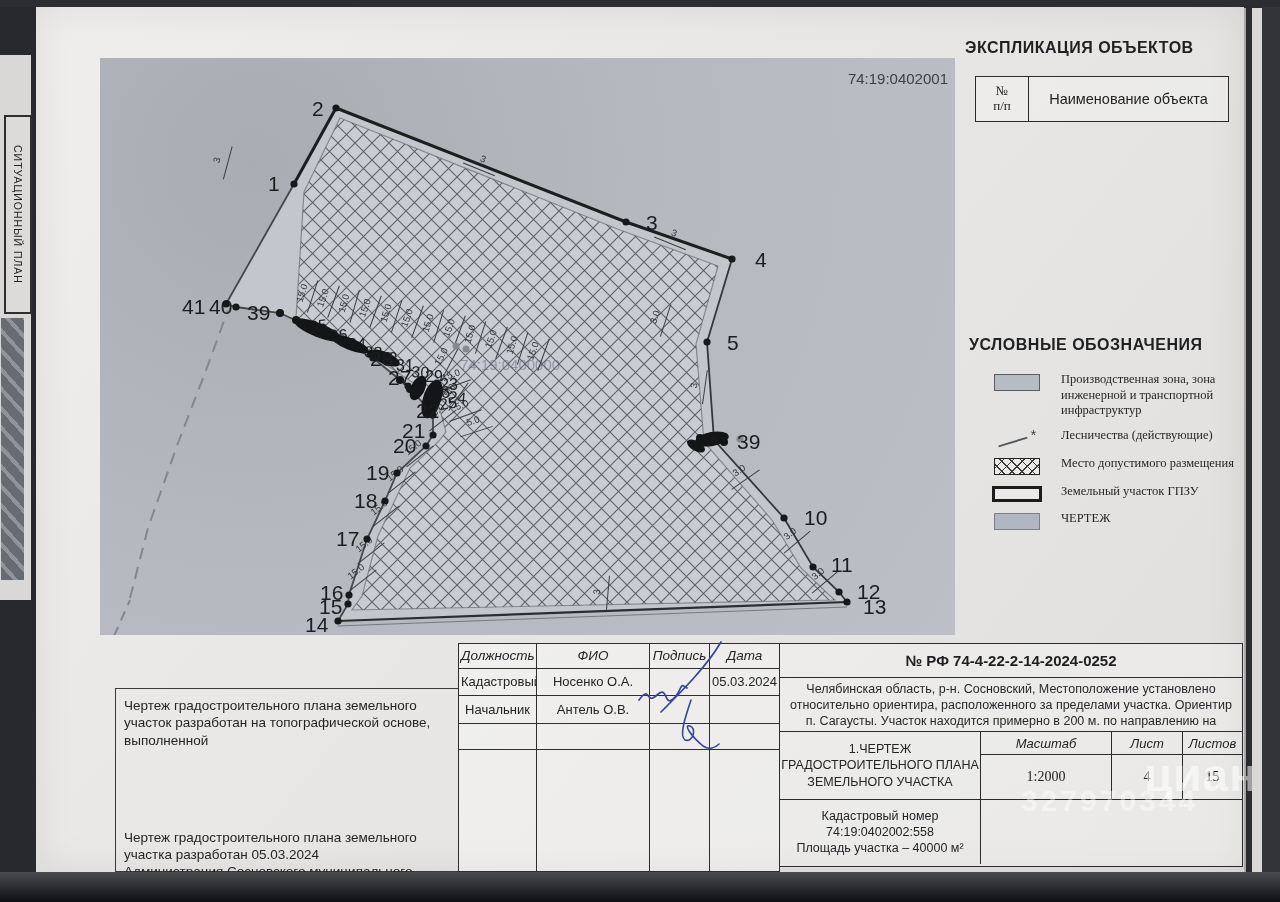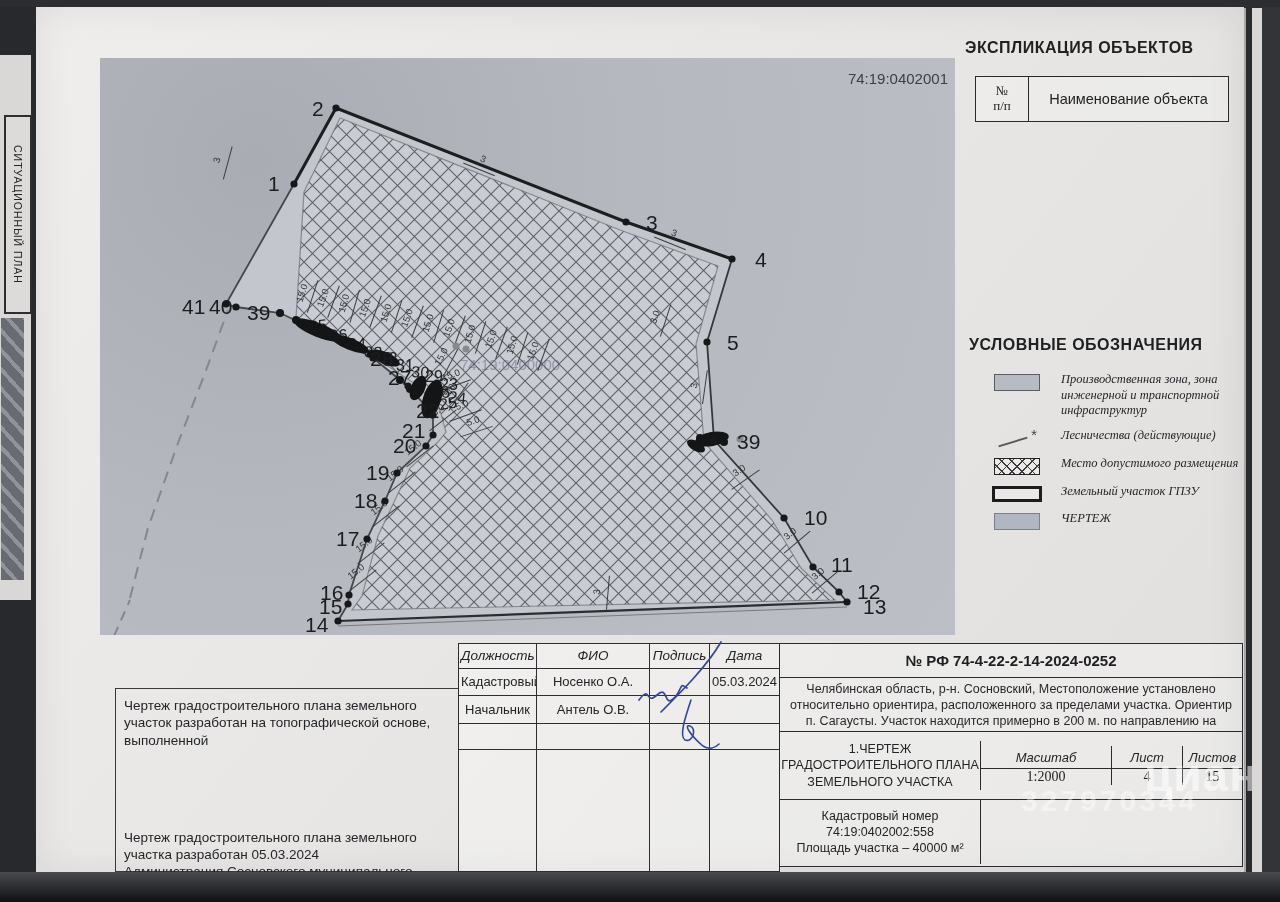--- a/index.html
+++ b/index.html
@@ -36,21 +36,21 @@
   #expl-table{left:939px;top:70px;width:252px;height:44px;border:1.6px solid #2a2a2c;
     display:flex;background:rgba(255,255,255,.25);}
   #expl-col-no{width:52px;border-right:1.4px solid #2a2a2c;display:flex;align-items:center;
     justify-content:center;font-family:"Liberation Serif",serif;font-size:13px;
     color:#222;white-space:pre-line;text-align:center;line-height:1.15;}
   #expl-col-name{flex:1;display:flex;align-items:center;justify-content:center;
     font-family:Liberation Sans, sans-serif;font-size:14.5px;color:#222;}
   
   #legend-title{left:933px;top:330px;width:300px;font-size:16px;font-weight:bold;
     color:#1f2022;letter-spacing:.5px;}
-  #legend-list{left:951px;top:366px;width:280px;display:flex;flex-direction:column;gap:9px;font-style:italic;}
+  #legend-list{left:951px;top:366px;width:280px;display:flex;flex-direction:column;gap:9px;}
   .lg-row{display:flex;align-items:flex-start;gap:14px;}
   .lg-ic{width:60px;display:flex;align-items:center;justify-content:center;
     padding-top:2px;flex:0 0 60px;}
   .lg-label{font-family:"Liberation Serif",serif;font-size:12.5px;color:#26262a;
     line-height:1.25;white-space:pre-line;}
   .sw{width:44px;height:15px;border:1px solid #5a5d62;display:inline-block;}
   .sw-zone{background:#b7bbc3;}
   .sw-zouit{background:#b0b6c2;border-color:#7b7f86;}
   .sw-parcel{height:10px;border:3.5px solid #1c1c1e;background:#eae9e7;}
   .sw-place{border:1.6px solid #222;background:
@@ -73,21 +73,21 @@
   #sig-table td.hdr{font-style:italic;font-size:13.5px;}
   #sig-svg{left:585px;top:632px;width:150px;height:120px;pointer-events:none;}
   
   #rblock{left:743px;top:637px;width:464px;height:224px;border:1.8px solid #2b2b2d;
     box-sizing:border-box;background:rgba(255,255,255,.3);}
   #doc-number{height:33px;border-bottom:1.6px solid #2b2b2d;display:flex;
     align-items:center;justify-content:center;font-weight:bold;font-size:15px;color:#1e1f22;}
   #location{height:54px;border-bottom:1.6px solid #2b2b2d;box-sizing:border-box;
     padding:3px 10px 0 10px;font-size:12.5px;color:#27282b;line-height:16px;
     text-align:center;overflow:hidden;}
-  #drow{display:flex;height:68px;border-bottom:1.6px solid #2b2b2d;box-sizing:border-box;align-items:center;}
+  #drow{display:flex;height:68px;border-bottom:1.6px solid #2b2b2d;box-sizing:border-box;}
   #dtitle{width:200px;border-right:1.6px solid #2b2b2d;display:flex;align-items:center;
     justify-content:center;text-align:center;font-size:12.5px;color:#232427;
     white-space:pre-line;line-height:1.3;}
   .dcol{border-right:1.6px solid #2b2b2d;display:flex;flex-direction:column;}
   .dcol:last-child{border-right:none;}
   .dcol .dh{height:22px;border-bottom:1.4px solid #2b2b2d;display:flex;align-items:center;
     justify-content:center;font-style:italic;font-size:13px;color:#232427;}
   .dcol .dv{flex:1;display:flex;align-items:center;justify-content:center;
     font-size:14px;color:#222;font-family:"Liberation Serif",serif;}
   #crow{display:flex;height:64px;}

